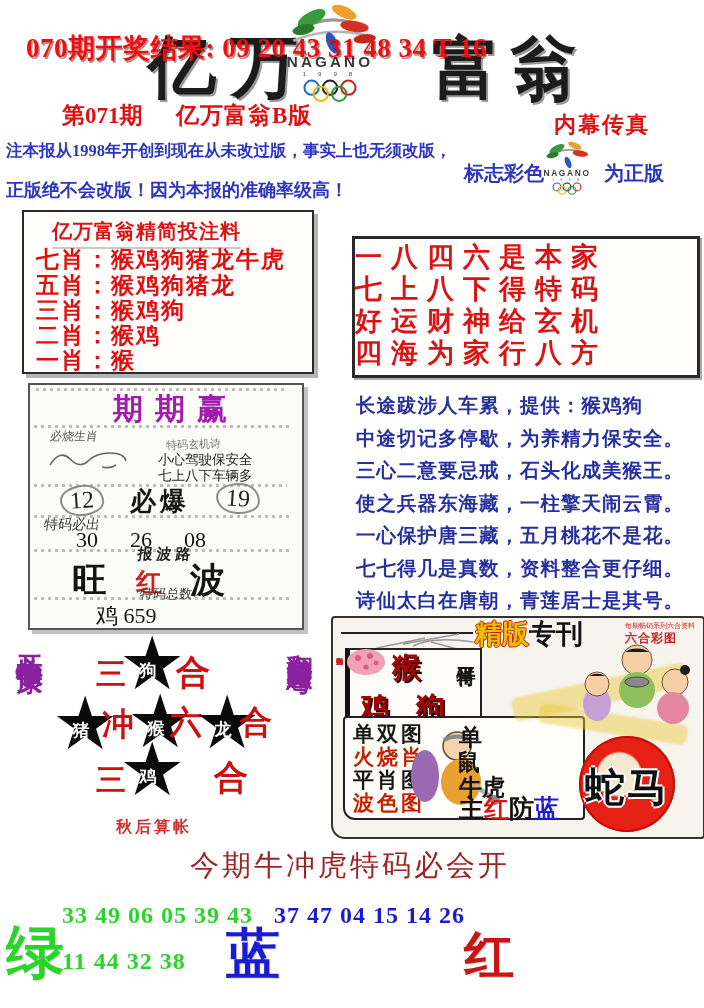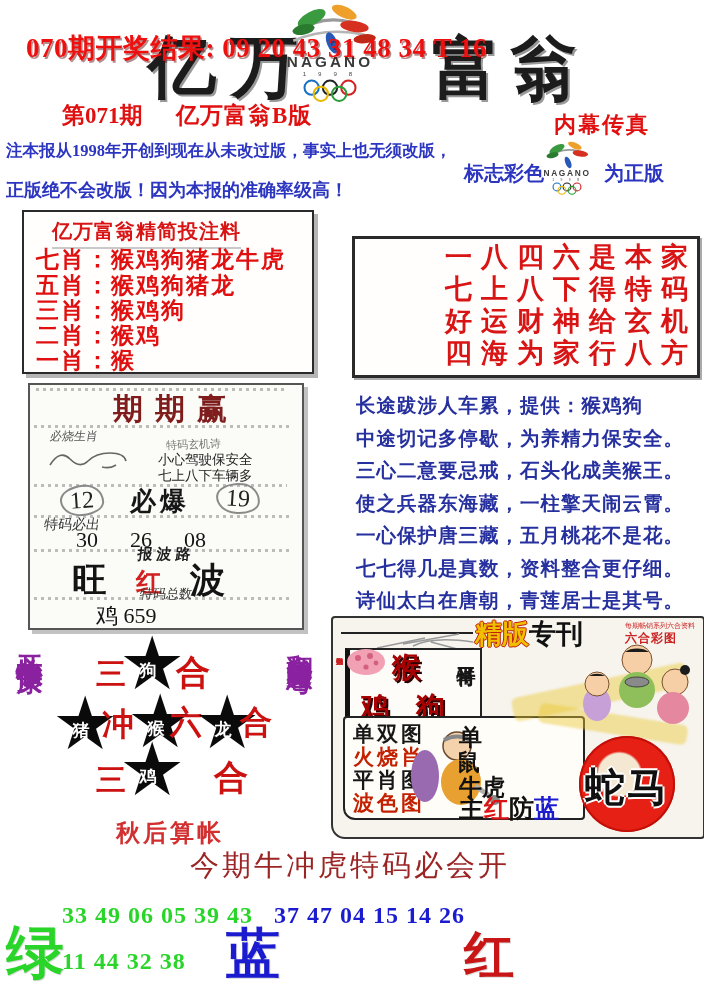--- a/index.html
+++ b/index.html
@@ -19,21 +19,21 @@
 
   
   .tips-box{left:22px;top:210px;width:288px;height:160px;border:2px solid #2a2a2a;
             box-shadow:4px 4px 0 #b5b5b5;background:#fffefd;}
   .tips-title{left:28px;top:6px;font-size:20px;color:#d81414;font-weight:bold;
               border-bottom:2px solid #c9c9c9;padding-bottom:2px;letter-spacing:1px;}
   .tips-row{left:12px;font-size:23px;color:#e01010;font-weight:bold;letter-spacing:2px;}
 
   
   .verse-box{left:352px;top:236px;width:342px;height:134px;border:3px solid #2a2a2a;
-             box-shadow:2px 2px 0 #aaa;background:#fffefd;text-align:right;padding-top:2px;}
+             box-shadow:2px 2px 0 #aaa;background:#fffefd;text-align:left;padding-top:2px;}
   .verse-line{font-size:27px;color:#d81414;font-weight:bold;letter-spacing:9px;line-height:32px;}
 
   
   .scan-box{left:28px;top:383px;width:272px;height:243px;border:2px solid #555;
             box-shadow:4px 4px 0 #c2c2c2;background:#fbfbf7;}
   .noise{position:absolute;height:3px;opacity:.55;
          background:repeating-linear-gradient(90deg,#888 0 3px,transparent 3px 7px);}
   .ring{display:inline-block;border:2px solid #8a8a8a;border-radius:60% 45% 55% 50%/50% 62% 45% 58%;
         padding:0 8px;transform:rotate(-4deg);}
 
@@ -141,21 +141,21 @@
 
   <div class="abs verse-box">
     <div class="verse-line">一八四六是本家</div>
     <div class="verse-line">七上八下得特码</div>
     <div class="verse-line">好运财神给玄机</div>
     <div class="verse-line">四海为家行八方</div>
   </div>
 
   <div class="abs scan-box">
     <div class="noise" style="left:6px;top:3px;width:92%;"></div>
-    <div class="abs b" style="left:0;right:0;top:4px;text-align:center;font-size:30px;letter-spacing:12px;color:#7f1d1d;padding-left:20px;">期期赢</div>
+    <div class="abs b" style="left:0;right:0;top:4px;text-align:center;font-size:30px;letter-spacing:12px;color:#a21caf;padding-left:20px;">期期赢</div>
     <div class="noise" style="left:4px;top:40px;width:95%;"></div>
     <div class="abs" style="left:20px;top:43px;font-size:12px;color:#3a3a3a;transform:skewX(-8deg);opacity:.85;">必烧生肖</div>
     <svg class="abs" style="left:14px;top:60px;" width="88" height="28" viewBox="0 0 88 28">
       <path d="M6 20 q10 -16 20 -6 t18 2 t22 -8 t16 8 M58 22 q8 2 14 -2" stroke="#666" stroke-width="1.6" fill="none"></path>
     </svg>
     <div class="abs" style="left:136px;top:52px;font-size:11px;color:#555;transform:rotate(-2deg);opacity:.8;">特码玄机诗</div>
     <div class="abs" style="left:128px;top:66px;font-size:13.5px;color:#222;">小心驾驶保安全</div>
     <div class="abs" style="left:128px;top:82px;font-size:13.5px;color:#222;">七上八下车辆多</div>
     <div class="noise" style="left:4px;top:99px;width:93%;"></div>
     <div class="abs" style="left:30px;top:100px;font-size:24px;color:#222;"><span class="ring">12</span></div>
@@ -214,21 +214,21 @@
   </div>
   <div class="abs star-red" style="left:240px;top:701px;font-size:32px;">合</div>
 
   <div class="abs star-red" style="left:96px;top:760px;font-size:30px;">三</div>
   <div class="star" style="left:119px;top:742px;">
     <span class="glyph">★</span>
     <span class="char">鸡</span>
   </div>
   <div class="abs star-red" style="left:214px;top:755px;font-size:34px;">合</div>
 
-  <div class="abs b" style="left:116px;top:817px;font-size:24px;color:#d23030;letter-spacing:3px;text-align:right;">秋后算帐</div>
+  <div class="abs b" style="left:116px;top:817px;font-size:16px;color:#d23030;letter-spacing:3px;text-align:right;">秋后算帐</div>
 
   <div class="abs special-box">
     <div style="position:absolute;left:8px;top:14px;width:132px;height:2px;background:#222;"></div>
     <div class="abs" style="left:142px;top:-2px;font-size:27px;font-weight:bold;">
       <span style="color:#f0c000;text-shadow:-1px 0 0 #c02010,1px 0 0 #c02010,0 -1px 0 #c02010,0 1px 0 #c02010;">精版</span><span style="color:#111;">专刊</span>
     </div>
     <div class="abs" style="left:292px;top:3px;font-size:7px;color:#c22;">每期畅销系列六合资料</div>
     <div class="abs b" style="left:292px;top:12px;font-size:12px;color:#c22;letter-spacing:1px;">六合彩图</div>
     <div class="abs" style="left:1px;top:34px;font-size:7px;color:#c22;writing-mode:vertical-rl;text-orientation:upright;height:92px;">每期畅销系列六合资料</div>
 

